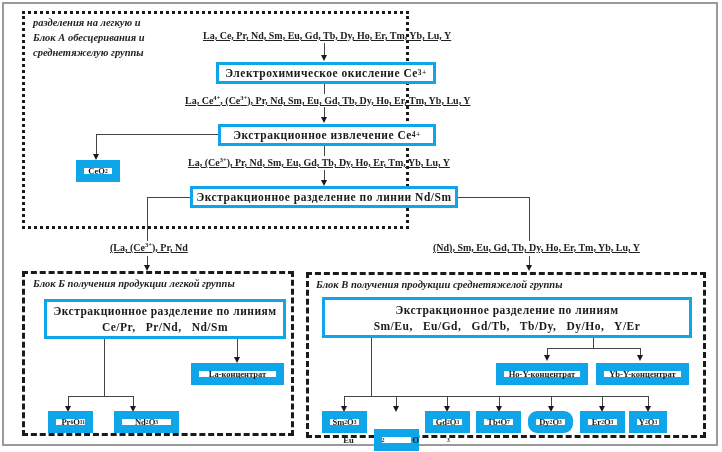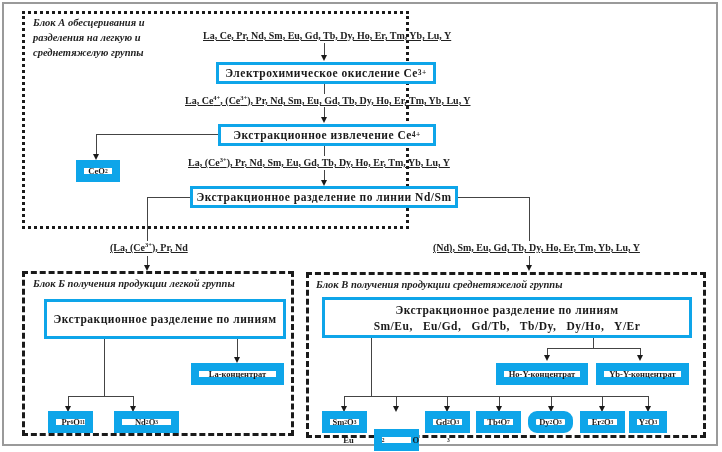--- a/index.html
+++ b/index.html
@@ -20,22 +20,22 @@
   sup { font-size: 0.65em; vertical-align: super; line-height: 0; }
   sub { font-size: 0.65em; vertical-align: sub; line-height: 0; }
 </style>
 </head>
 <body>
 
 <div class="frame"></div>
 
 <div class="block-a"></div>
 <div class="block-title" style="left:33px; top:15px; width:170px;">
+  <div>разделения на легкую и</div>
   <div>Блок А обесцеривания и</div>
-  <div>разделения на легкую и</div>
   <div>среднетяжелую группы</div>
 </div>
 
 <div class="flow" style="left:203px; top:30px;">La, Ce, Pr, Nd, Sm, Eu, Gd, Tb, Dy, Ho, Er, Tm, Yb, Lu, Y</div>
 <div class="line" style="left:324px; top:43px; width:1px; height:13px;"></div>
 <div class="arrow" style="left:321px; top:55px;"></div>
 
 <div class="box thick box-main" style="left:216px; top:62px; width:220px; height:22px;">
   <span>Электрохимическое окисление Ce</span>
     <sup>3+</sup>
@@ -83,20 +83,21 @@
 <div class="line" style="left:458px; top:197px; width:72px; height:1px;"></div>
 <div class="line" style="left:529px; top:197px; width:1px; height:44px;"></div>
 <div class="flow" style="left:433px; top:242px;">(Nd), Sm, Eu, Gd, Tb, Dy, Ho, Er, Tm, Yb, Lu, Y</div>
 <div class="line" style="left:529px; top:256px; width:1px; height:10px;"></div>
 <div class="arrow" style="left:526px; top:265px;"></div>
 
 <div class="block-b"></div>
 <div class="block-title" style="left:33px; top:276px;">Блок Б получения продукции легкой группы</div>
 <div class="box thick box-ml" style="left:44px; top:299px; width:242px; height:40px;">
   <div>Экстракционное разделение по линиям</div>
+  <div style="white-space:pre;">Ce/Pr,   Pr/Nd,   Nd/Sm</div>
 </div>
 
 <div class="line" style="left:237px; top:339px; width:1px; height:20px;"></div>
 <div class="arrow" style="left:234px; top:357px;"></div>
 <div class="box box-small" style="left:191px; top:363px; width:93px; height:22px;">La-концентрат</div>
 
 <div class="line" style="left:104px; top:339px; width:1px; height:58px;"></div>
 <div class="line" style="left:68px; top:396px; width:66px; height:1px;"></div>
 <div class="line" style="left:68px; top:396px; width:1px; height:12px;"></div>
 <div class="line" style="left:133px; top:396px; width:1px; height:12px;"></div>

